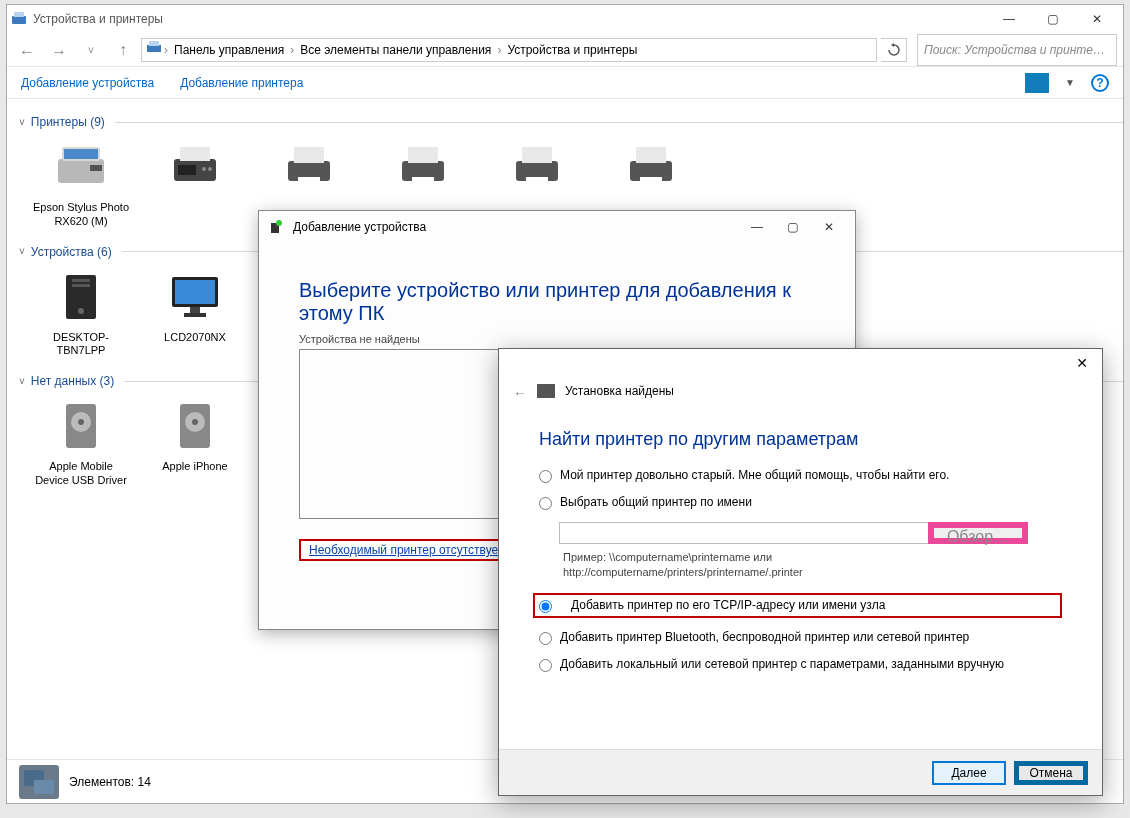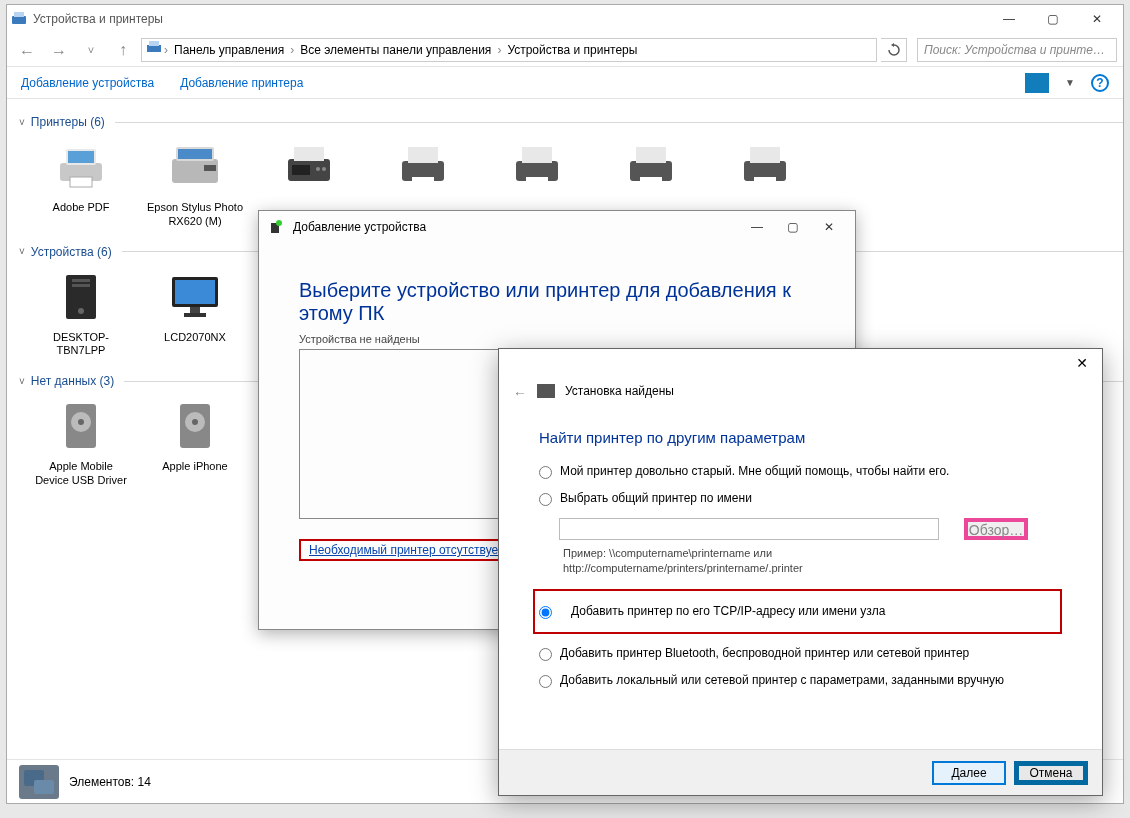--- a/index.html
+++ b/index.html
@@ -12,21 +12,21 @@
 .titlebar .title { font-size: 12px; color: #555; flex: 1; }
 .win-btns { display: flex; }
 .win-btn { width: 44px; height: 28px; display: flex; align-items: center; justify-content: center; color: #333; }
 
 .navbar { height: 34px; display: flex; align-items: center; padding: 0 6px; gap: 4px; border-bottom: 1px solid #e5e5e5; }
 .nav-arrow { width: 28px; height: 28px; display: flex; align-items: center; justify-content: center; color: #888; font-size: 16px; }
 .breadcrumb { flex: 1; height: 24px; border: 1px solid #ccc; display: flex; align-items: center; padding: 0 4px; font-size: 12px; gap: 2px; }
 .breadcrumb .crumb { padding: 0 4px; white-space: nowrap; }
 .breadcrumb .sep { color: #888; }
 .refresh { width: 26px; height: 24px; border: 1px solid #ccc; border-left: none; display: flex; align-items: center; justify-content: center; }
-.search { width: 200px; height: 24px; border: 1px solid #ccc; margin-left: 6px; padding: 0 6px; color: #888; font-style: italic; font-size: 12px; display: flex; align-items: center; }
+.search { width: 200px; height: 32px; border: 1px solid #ccc; margin-left: 6px; padding: 0 6px; color: #888; font-style: italic; font-size: 12px; display: flex; align-items: center; }
 
 .toolbar { height: 32px; display: flex; align-items: center; padding: 0 14px; gap: 26px; border-bottom: 1px solid #e5e5e5; }
 .toolbar-link { color: #0066cc; font-size: 12px; }
 .toolbar-right { margin-left: auto; display: flex; gap: 16px; align-items: center; }
 .toolbar-icon { width: 24px; height: 20px; background: #117dbb; }
 .help-icon { width: 18px; height: 18px; border-radius: 50%; border: 2px solid #0078d7; color: #0078d7; display: flex; align-items: center; justify-content: center; font-weight: bold; font-size: 12px; }
 
 .content { position: relative; padding: 8px 0 0 12px; height: calc(100% - 128px); overflow: hidden; }
 .group-header { display: flex; align-items: center; font-size: 12px; color: #1a4d8f; margin: 8px 0 6px 0; }
 .group-header .chev { margin-right: 6px; color: #666; font-size: 10px; }
@@ -52,27 +52,27 @@
 .wizard1 .link-row { border: 2px solid #c00000; display: inline-block; padding: 2px 8px; margin-top: 20px; }
 .wizard1 .link-row a { color: #0645ad; text-decoration: underline; font-size: 12px; }
 
 
 .wizard2 { position: absolute; left: 498px; top: 348px; width: 605px; height: 448px; background: #fff; border: 1px solid #666; box-shadow: 0 6px 24px rgba(0,0,0,0.35); }
 .wizard2 .wtb { height: 28px; display: flex; justify-content: flex-end; align-items: center; padding: 0 6px; }
 .wizard2 .close-x { width: 28px; height: 22px; display: flex; align-items: center; justify-content: center; font-size: 14px; }
 .wizard2 .wh { height: 28px; display: flex; align-items: center; padding: 0 14px; gap: 10px; font-size: 12px; }
 .wizard2 .wh .back { color: #888; font-size: 14px; }
 .wizard2 .wh .p-ico { width: 18px; height: 14px; background: #555; display: inline-block; }
-.wizard2 .heading { font-size: 15px; color: #003399; margin: 24px 0 18px 40px; }
+.wizard2 .heading { font-size: 18px; color: #003399; margin: 24px 0 18px 40px; }
 .wizard2 .opts { padding: 0 40px; }
 .wizard2 .opt { display: flex; align-items: flex-start; gap: 8px; margin: 12px 0; font-size: 12px; }
-.wizard2 .opt.hl { border: 2px solid #c00000; padding: 13px 4px; margin-left: -6px; gap: 19px; }
+.wizard2 .opt.hl { border: 2px solid #c00000; padding: 3px 4px; margin-left: -6px; gap: 19px; }
 .wizard2 input[type=radio] { margin-top: 2px; }
 .wizard2 .share-input { width: 380px; height: 22px; border: 1px solid #bbb; margin-left: 20px; }
-.wizard2 .browse-btn { width: 64px; height: 22px; border: 4px solid #ec4899; background: #efefef; color: #888; font-size: 14px; position: absolute; right: 34px; }
+.wizard2 .browse-btn { width: 100px; height: 22px; border: 6px solid #ec4899; background: #efefef; color: #888; font-size: 16px; position: absolute; right: 34px; }
 .wizard2 .example { font-size: 11px; color: #444; margin-left: 24px; margin-top: 6px; line-height: 1.4; }
 .wizard2 .footer { position: absolute; bottom: 0; left: 0; right: 0; height: 46px; background: #f0f0f0; display: flex; justify-content: flex-end; align-items: center; gap: 8px; padding: 0 14px; border-top: 1px solid #ddd; }
 .wizard2 .btn { min-width: 74px; height: 24px; border: 5px solid #0369a1; background: #e8e8e8; font-size: 12px; display: flex; align-items: center; justify-content: center; }
 .wizard2 .btn.primary { border: 2px solid #0078d7; background: #e5f1fb; }
 
 
 .printer-svg { width: 54px; height: 44px; }
 .monitor-svg { width: 54px; height: 44px; }
 .tower-svg { width: 34px; height: 48px; }
 .hdd-svg { width: 38px; height: 48px; }
@@ -129,35 +129,24 @@
       <div class="toolbar-icon"></div>
       <span style="color:#555;font-size:10px">▼</span>
       <div class="help-icon">?</div>
     </div>
   </div>
 
   <div class="content">
 
     <div class="group-header">
       <span class="chev">˅</span>
-      <span>Принтеры (6)</span>
+      <span>Принтеры (9)</span>
       <hr>
     </div>
     <div class="items">
-      <div class="item">
-        <div class="icon-box">
-            <svg class="printer-svg" viewBox="0 0 54 44">
-              <rect x="6" y="18" width="42" height="18" rx="3" fill="#c8c8c8"></rect>
-              <rect x="12" y="4" width="30" height="16" rx="2" fill="#e8e8e8"></rect>
-              <rect x="14" y="6" width="26" height="12" fill="#5aa0d8"></rect>
-              <rect x="16" y="32" width="22" height="10" fill="#fff" stroke="#aaa"></rect>
-            </svg>
-          </div>
-        <div class="label">Adobe PDF</div>
-      </div>
       <div class="item">
         <div class="icon-box">
             <svg class="printer-svg" viewBox="0 0 54 44">
               <rect x="4" y="14" width="46" height="24" rx="3" fill="#b8b8b8"></rect>
               <rect x="8" y="2" width="38" height="14" rx="2" fill="#d8d8d8"></rect>
               <rect x="10" y="4" width="34" height="10" fill="#4a8ac8"></rect>
               <rect x="36" y="20" width="12" height="6" fill="#555"></rect>
             </svg>
           </div>
         <div class="label">Epson Stylus Photo RX620 (M)</div>

